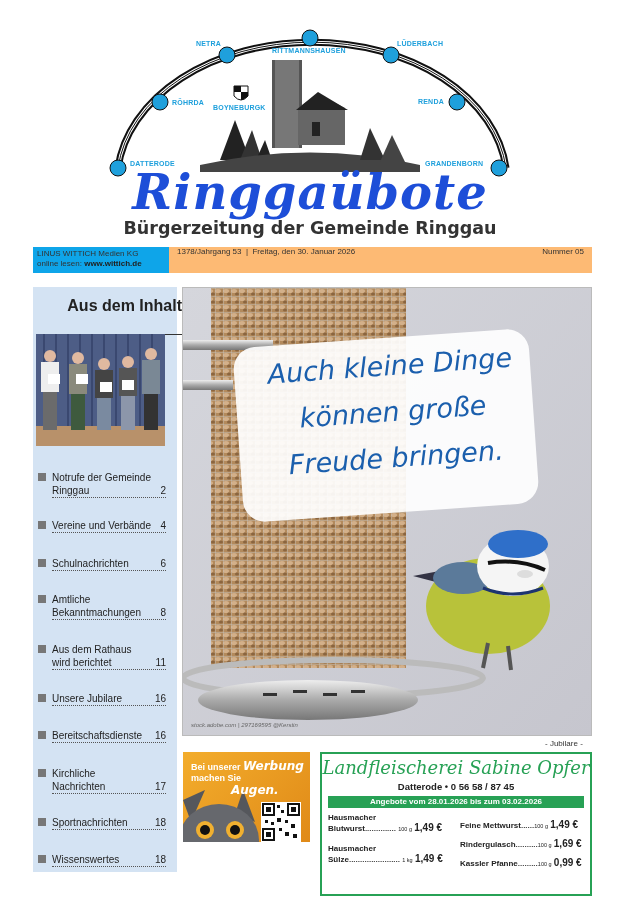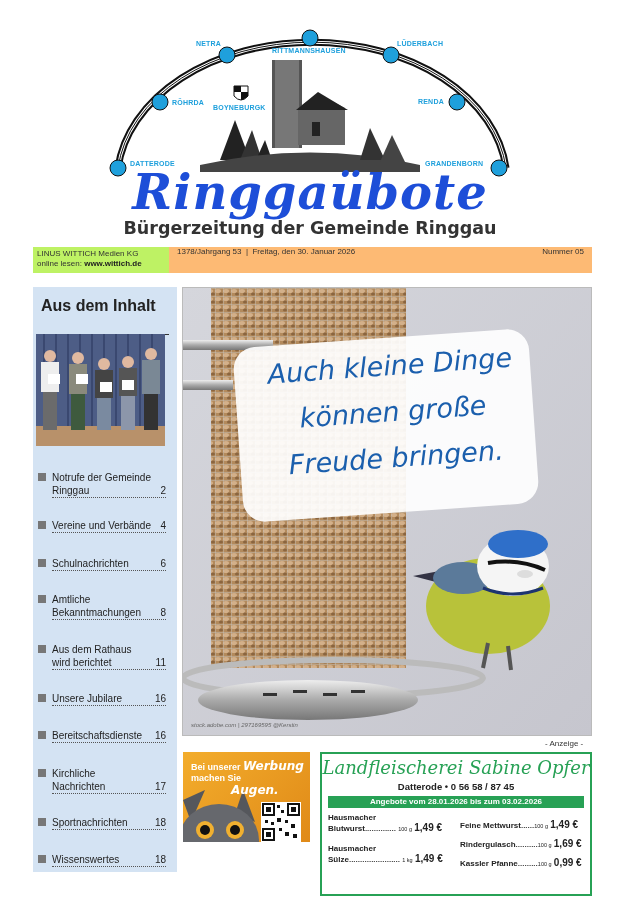--- a/index.html
+++ b/index.html
@@ -10,27 +10,27 @@
   .masthead { position: absolute; left: 0; top: 0; width: 625px; height: 245px; }
   .masthead svg { position: absolute; left: 0; top: 0; }
   .town { position: absolute; font-family: "Liberation Sans", sans-serif; font-weight: bold; font-size: 7px; color: #1fa0dc; letter-spacing: 0.2px; }
   .brand-title { position: absolute; left: 110px; top: 168px; width: 400px; text-align: center;
     font-family: "DejaVu Serif", serif; font-style: italic; font-weight: bold; font-size: 48px; color: #1d4ed8; letter-spacing: 1px; line-height: 48px; }
   .brand-sub { position: absolute; left: 100px; top: 217px; width: 420px; text-align: center;
     font-family: "DejaVu Sans", sans-serif; font-weight: bold; font-size: 17.5px; color: #333; line-height: 22px; }
 
   
   .infobar { position: absolute; left: 33px; top: 247px; width: 559px; height: 26px; display: flex; }
-  .infobar .pub { width: 136px; background: #bef264; font-size: 8px; line-height: 10px; padding: 2px 4px; color: #333; }
+  .infobar .pub { width: 136px; background: #0ea5e9; font-size: 8px; line-height: 10px; padding: 2px 4px; color: #333; }
   .infobar .pub b { color: #222; }
   .infobar .issue { flex: 1; background: #fdba74; display: flex; align-items: flex-start; justify-content: space-between; padding: 0 8px 5px 8px; font-size: 8px; color: #333; }
 
   
   .toc { position: absolute; left: 33px; top: 287px; width: 144px; height: 585px; background: #d4e3f3; }
-  .toc-head { position: absolute; left: 8px; top: 10px; width: 128px; font-weight: bold; font-size: 16px; color: #222; border-bottom: 1.5px solid #333; padding-bottom: 19px; text-align: left; }
+  .toc-head { position: absolute; left: 21px; top: 10px; width: 128px; font-weight: bold; font-size: 16px; color: #222; border-bottom: 1.5px solid #333; padding-bottom: 19px; text-align: right; }
   .toc-photo { position: absolute; left: 3px; top: 47px; width: 129px; height: 112px; overflow: hidden; background: #4a5a80; }
   .toc-list { position: absolute; left: 0; top: 0; width: 144px; }
   .toc-item { position: absolute; left: 5px; width: 128px; font-size: 10px; line-height: 13px; color: #222; }
   .toc-item .sq { position: absolute; left: 0; top: 2px; width: 8px; height: 8px; background: #777; }
   .toc-item .txt { display: block; margin-left: 14px; border-bottom: 1px dotted #555; position: relative; padding-right: 14px; }
   .toc-item .pg { position: absolute; right: 0; bottom: 0; }
 
   
   .hero { position: absolute; left: 182px; top: 287px; width: 410px; height: 449px; overflow: hidden; background: #d8d8de; border: 1px solid #bbb; }
   .hero svg { position: absolute; left: 0; top: 0; }
@@ -254,21 +254,21 @@
     </g>
   </svg>
   <div class="note"></div>
   <div class="note-text">
     <div>Auch kleine Dinge</div>
     <div>können große</div>
     <div>Freude bringen.</div>
   </div>
   <div class="credit">stock.adobe.com | 297169595 @Kerstin</div>
 </div>
-<div class="anzeige">- Anzeige -</div>
+<div class="anzeige">- Jubilare -</div>
 
 <div class="ad-wittich">
   <svg width="127" height="122" style="position:absolute;left:0;top:0;">
     <polygon points="0,48 22,38 8,70" fill="#55575c"></polygon>
     <polygon points="60,38 72,70 52,62" fill="#55575c"></polygon>
     <ellipse cx="36" cy="88" rx="40" ry="36" fill="#66686d"></ellipse>
     <circle cx="22" cy="78" r="9" fill="#f0b030"></circle>
       <circle cx="22" cy="78" r="5" fill="#111"></circle>
     <circle cx="52" cy="78" r="9" fill="#f0b030"></circle>
       <circle cx="52" cy="78" r="5" fill="#111"></circle>

